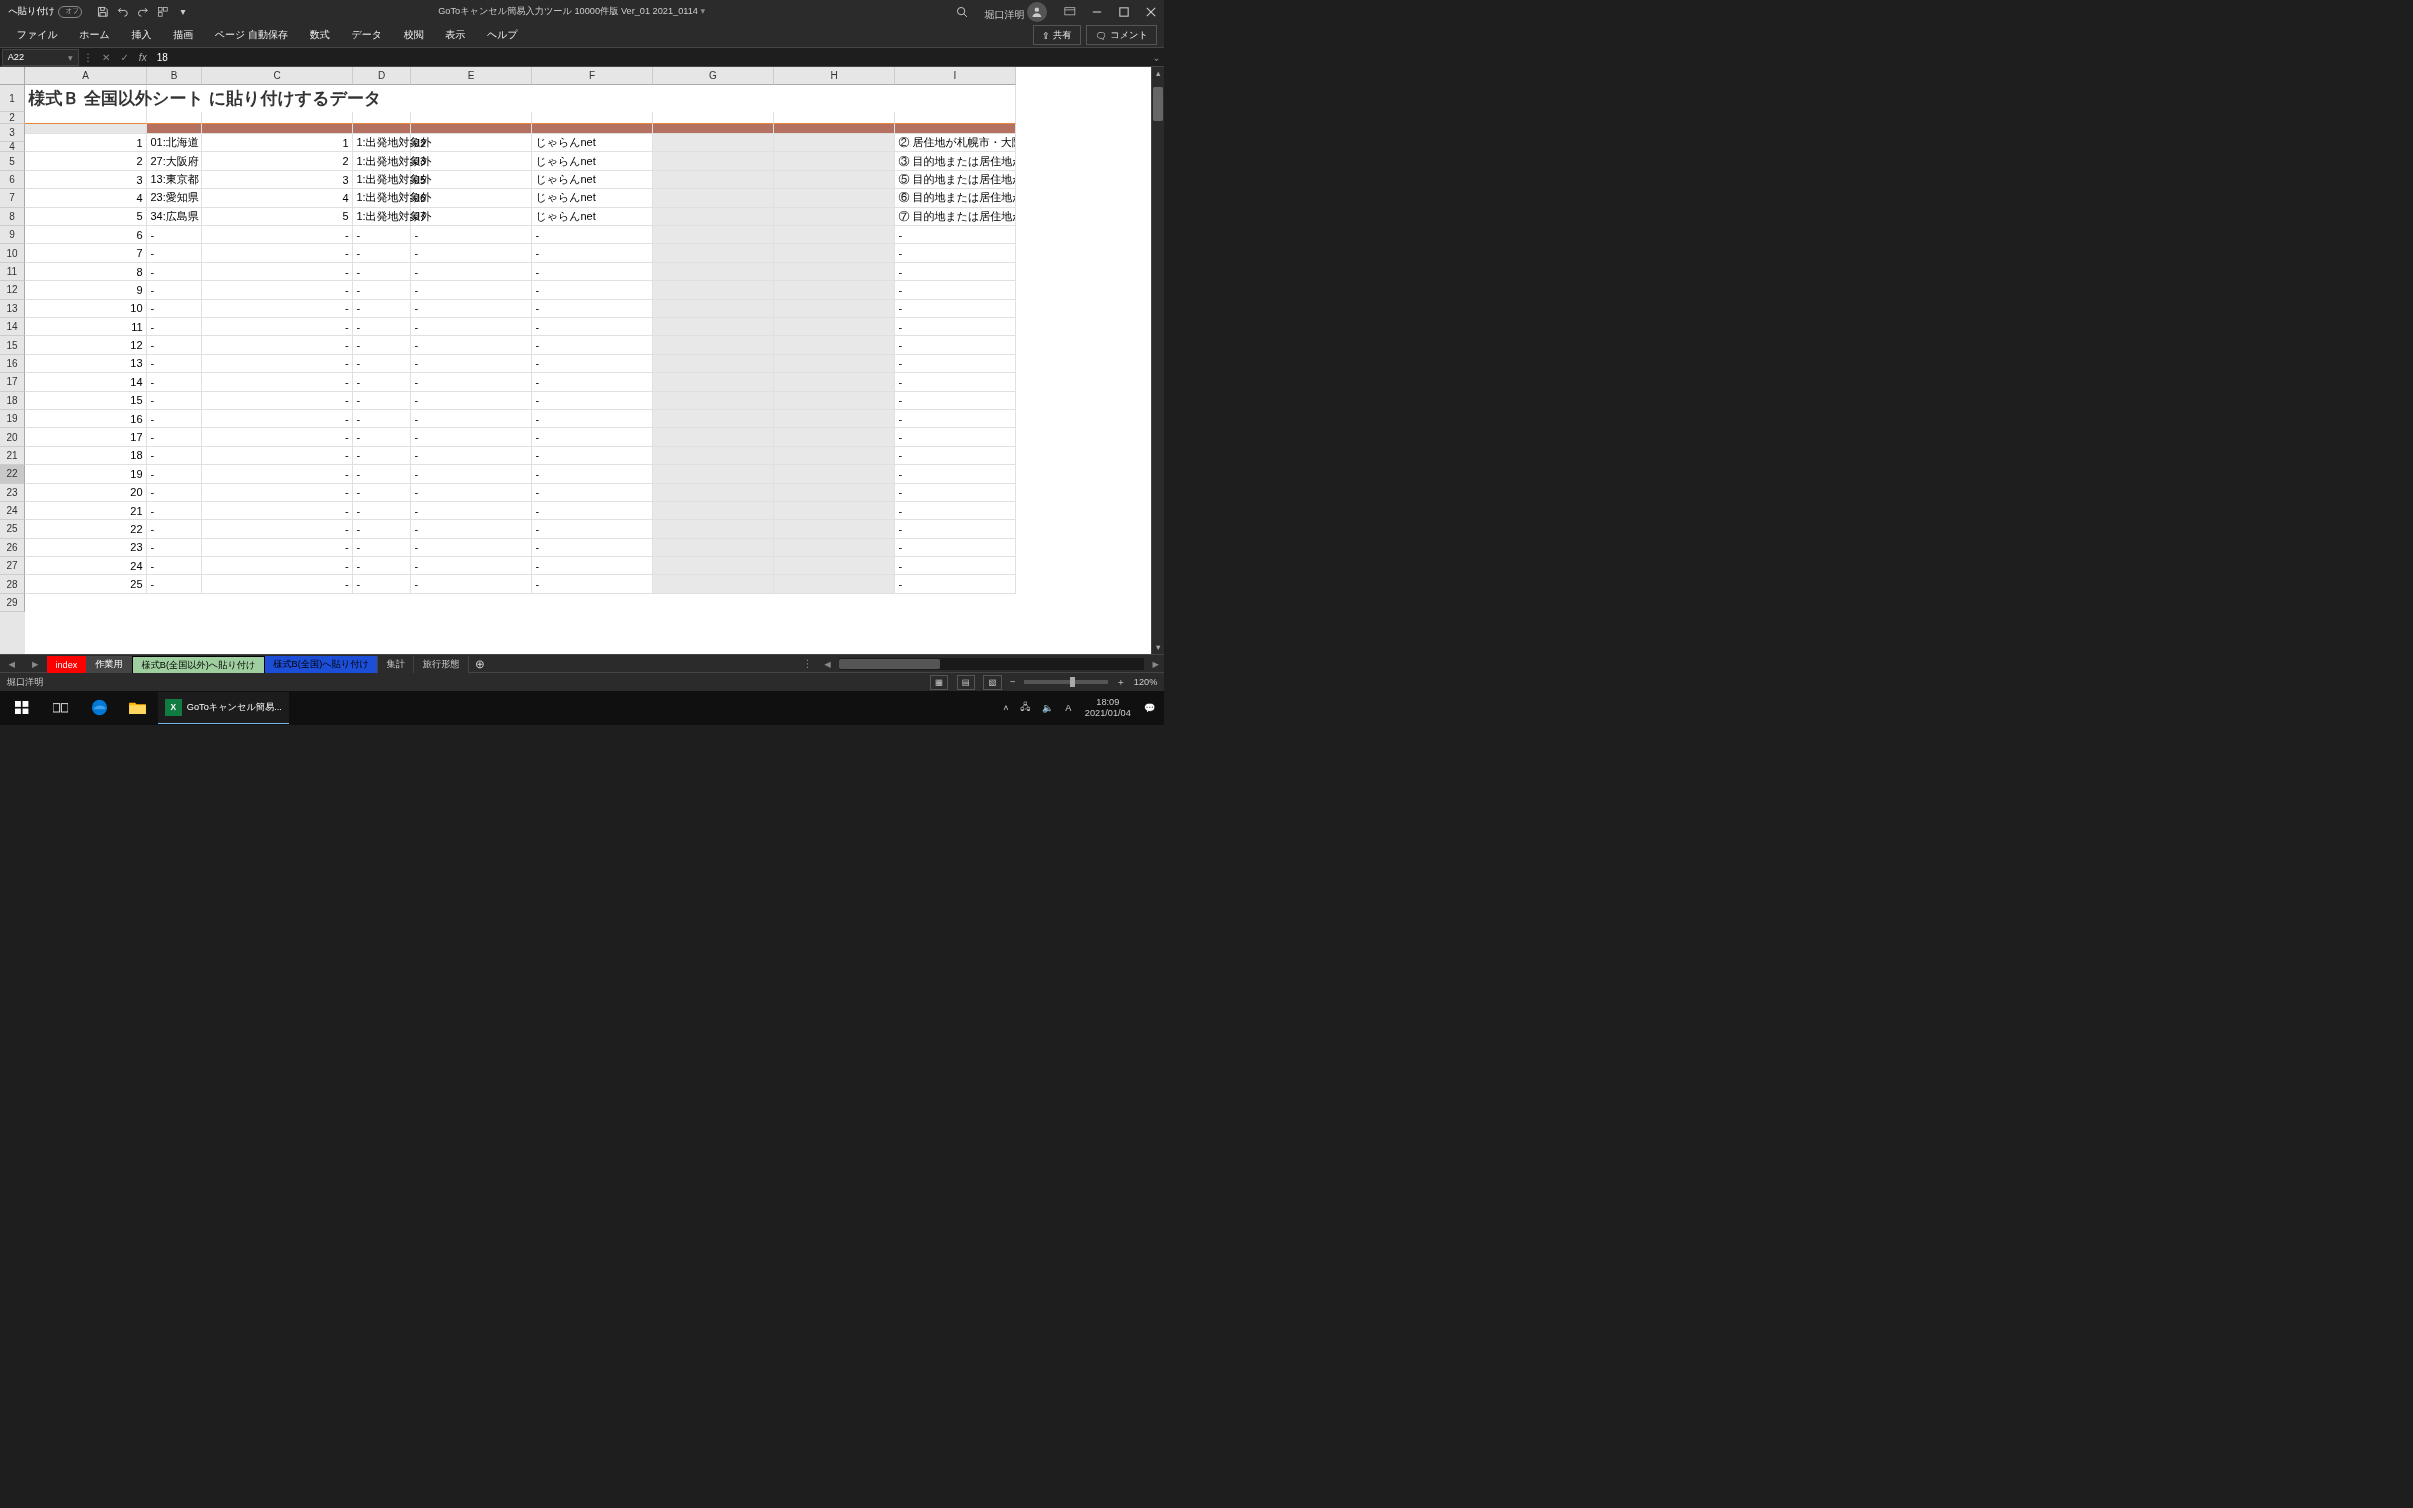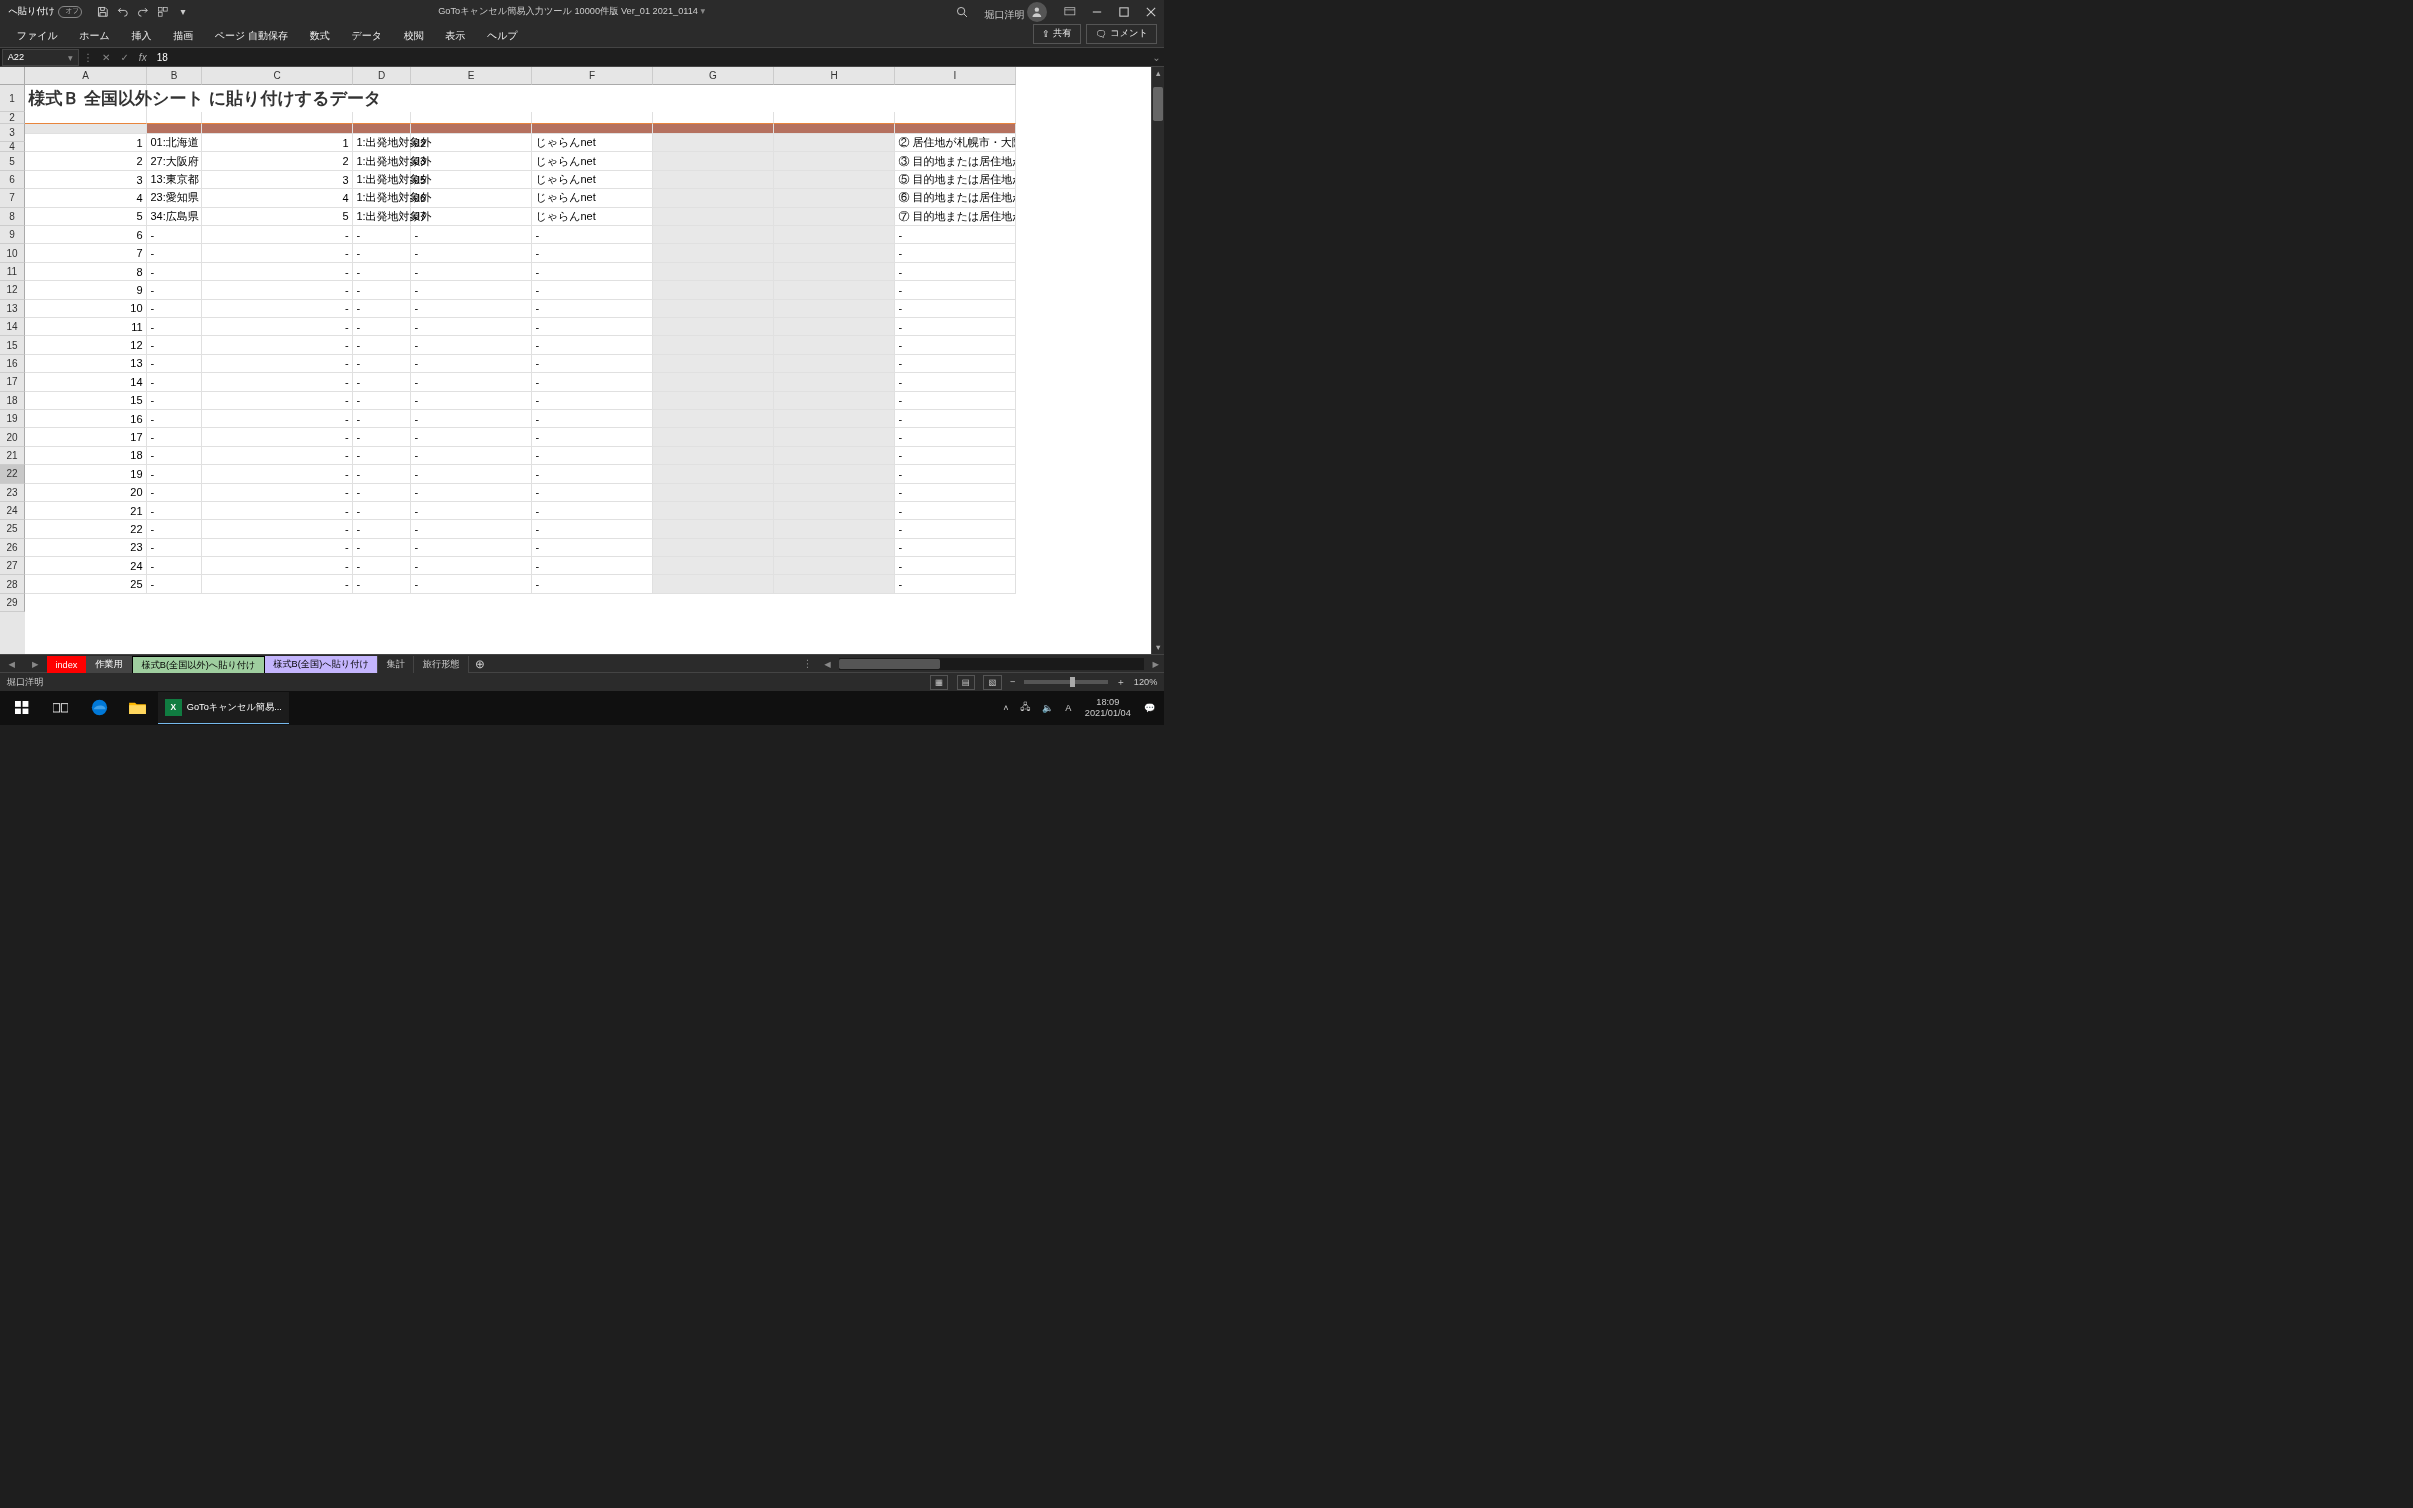--- a/index.html
+++ b/index.html
@@ -10,21 +10,21 @@
 .autosave { display: flex; align-items: center; gap: 3.4px; padding: 0 5px; font-size: 9.2px; }
 .autosave-toggle { width: 23.5px; height: 11.7px; border: 0.8px solid #888; border-radius: 6.7px; display: flex; align-items: center; padding: 0 1.7px; font-size: 6.7px; color: #aaa; justify-content: flex-end; }
 .qa-icons { display: flex; gap: 1.7px; margin-left: 6.7px; }
 .qa-icon { width: 18.4px; height: 18.4px; display: flex; align-items: center; justify-content: center; color: #ccc; cursor: pointer; }
 .title-text { flex: 1; text-align: center; font-size: 9.2px; color: #ccc; }
 .title-right { display: flex; align-items: center; gap: 6.7px; }
 .search-icon, .user-area, .win-btn { color: #ccc; cursor: pointer; padding: 3.4px 5px; }
 .user-avatar { width: 20px; height: 20px; border-radius: 50%; background: #555; display: inline-flex; align-items: center; justify-content: center; }
 
 
-.ribbon { height: 23.5px; background: #2b2b2b; display: flex; align-items: flex-start; padding: 0 6.7px; justify-content: space-between; }
+.ribbon { height: 23.5px; background: #2b2b2b; display: flex; align-items: center; padding: 0 6.7px; justify-content: space-between; }
 .ribbon-tabs { display: flex; gap: 1.7px; }
 .ribbon-tab { padding: 5px 10px; font-size: 10px; color: #eee; cursor: pointer; }
 .ribbon-right { display: flex; gap: 5px; }
 .ribbon-btn { border: 0.8px solid #555; padding: 2.5px 8.4px; font-size: 9.2px; color: #eee; cursor: pointer; display: flex; align-items: center; gap: 3.4px; }
 
 
 .formula-bar { height: 20px; background: #1e1e1e; display: flex; align-items: center; border-top: 0.8px solid #444; border-bottom: 0.8px solid #444; padding-left: 1.7px;}
 .name-box { width: 77px; height: 17px; background: #2b2b2b; border: 0.8px solid #444; color: #fff; font-size: 9.2px; padding: 0 5px; display: flex; align-items: center; justify-content: space-between; }
 .name-box-dd { color: #888; }
 .fb-btn { width: 18.4px; text-align: center; color: #888; cursor: pointer; }
@@ -70,21 +70,21 @@
 .hdr-left-gray { background: #e6e6e6 !important; color: #000 !important; }
 
 
 .sheet-bar { height: 18.4px; background: #2b2b2b; display: flex; align-items: center; border-top: 0.8px solid #444; }
 .sheet-nav { width: 47px; display: flex; justify-content: space-around; color: #888; font-size: 8.4px; }
 .sheet-nav span { cursor: pointer; }
 .sheet-tab { height: 17px; padding: 0 8.4px; font-size: 9.2px; display: flex; align-items: center; cursor: pointer; border-right: 0.8px solid #444; margin-top: 1.7px; }
 .tab-index { background: #ff0000; color: #fff; }
 .tab-work { background: #444; color: #fff; }
 .tab-green1 { background: #9fce9f; color: #000; border: 0.8px solid #000; border-bottom: none; }
-.tab-green2 { background: #c4b5fd; color: #000; }
+.tab-green2 { background: #1d4ed8; color: #000; }
 .tab-other { background: #2b2b2b; color: #ccc; }
 .tab-add { width: 22px; text-align: center; color: #ccc; font-size: 11.7px; }
 .sheet-dots { color: #888; padding: 0 6.7px; }
 .hscroll { flex: 1; position: relative; height: 11.7px; margin: 0 3.4px; background: #1a1a1a; }
 .hscroll-thumb { position: absolute; left: 0; width: 101px; height: 10px; top: 0.8px; background: #555; border-radius: 1.7px; }
 .hscroll-arrow { color: #888; padding: 0 5px; font-size: 8.4px; }
 
 
 .status-bar { height: 18.4px; background: #2b2b2b; display: flex; align-items: center; justify-content: space-between; padding: 0 6.7px; font-size: 9.2px; color: #ccc; border-top: 0.8px solid #444; }
 .status-right { display: flex; align-items: center; gap: 8.4px; }

